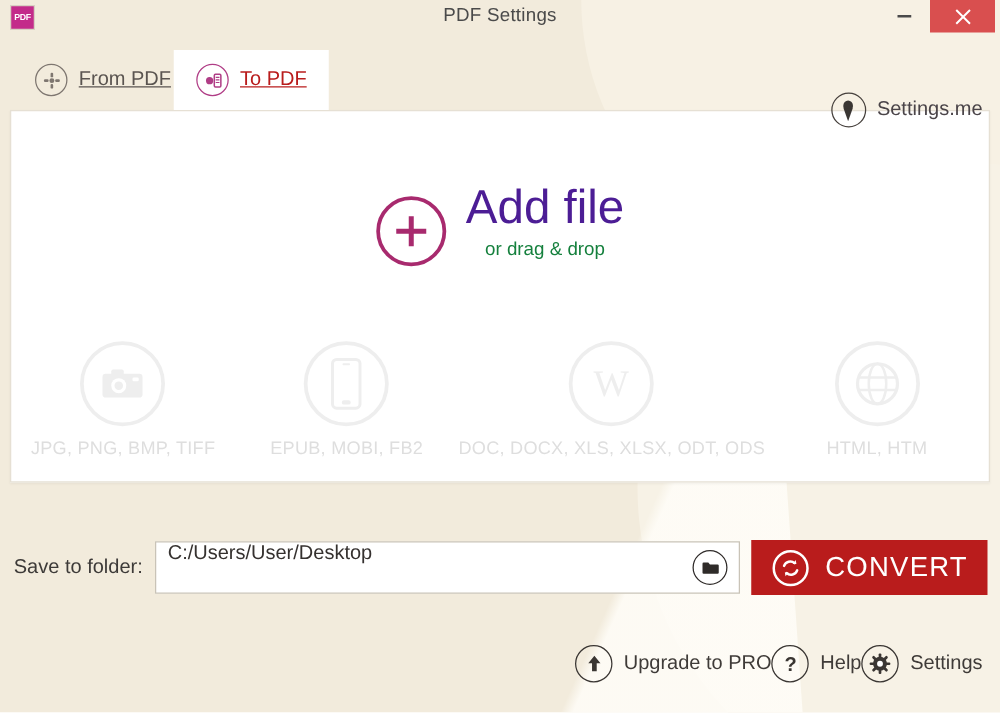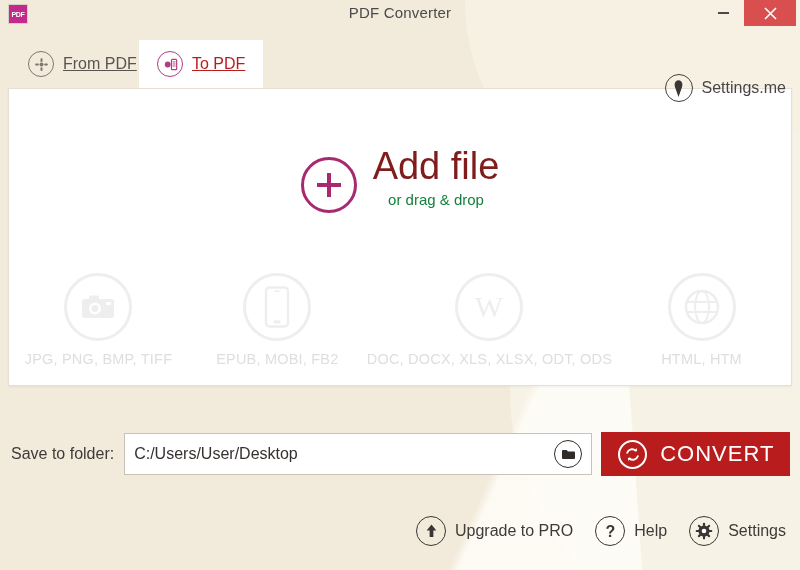--- a/index.html
+++ b/index.html
@@ -183,21 +183,21 @@
     left: 50%; top: 13px; width: 4px; height: 24px;
     transform: translateX(-50%);
   }
   .plus-circle::after {
     top: 50%; left: 13px; height: 4px; width: 24px;
     transform: translateY(-50%);
   }
   .addfile-texts { padding-top: 2px; }
   .addfile-title {
     font-size: 38px;
-    color: #7f1d1d;
+    color: #4c1d95;
     line-height: 1.05;
     font-weight: 400;
   }
   .addfile-sub {
     font-size: 15px;
     color: #15803d;
     text-align: center;
     margin-top: 4px;
   }
 
@@ -243,21 +243,20 @@
     color: #3d3a38;
     white-space: nowrap;
   }
   .path-box {
     margin-left: 10px;
     width: 468px;
     height: 42px;
     background: #ffffff;
     border: 1px solid #c9c3b7;
     display: flex;
-    align-items: center;
     position: relative;
   }
   .path-text {
     padding-left: 9px;
     font-size: 16px;
     color: #35312f;
   }
   .folder-btn {
     position: absolute;
     right: 9px; top: 50%;
@@ -289,21 +288,20 @@
     font-size: 22px;
     letter-spacing: 1px;
   }
 
   
   .bottombar {
     position: absolute;
     right: 14px; top: 516px;
     display: flex;
     align-items: center;
-    gap: 22px;
     z-index: 5;
   }
   .bitem {
     display: flex;
     align-items: center;
     gap: 9px;
     font-size: 16px;
     color: #3f3b38;
   }
   .bitem .circ {
@@ -320,21 +318,21 @@
 <div id="app">
 
   <div class="bg-swoosh-1"></div>
   <div class="bg-swoosh-2"></div>
   <div class="bg-swoosh-3"></div>
 
   <div class="titlebar">
     <div class="app-icon">
       <span class="pdf-txt">PDF</span>
     </div>
-    <div class="title-text">PDF Converter</div>
+    <div class="title-text">PDF Settings</div>
     <div class="win-min">
       <span class="bar"></span>
     </div>
     <div class="win-close">
       <svg width="13" height="13" viewBox="0 0 13 13">
         <path d="M1 1 L12 12 M12 1 L1 12" stroke="#ffffff" stroke-width="1.6" fill="none"></path>
       </svg>
     </div>
   </div>
 

